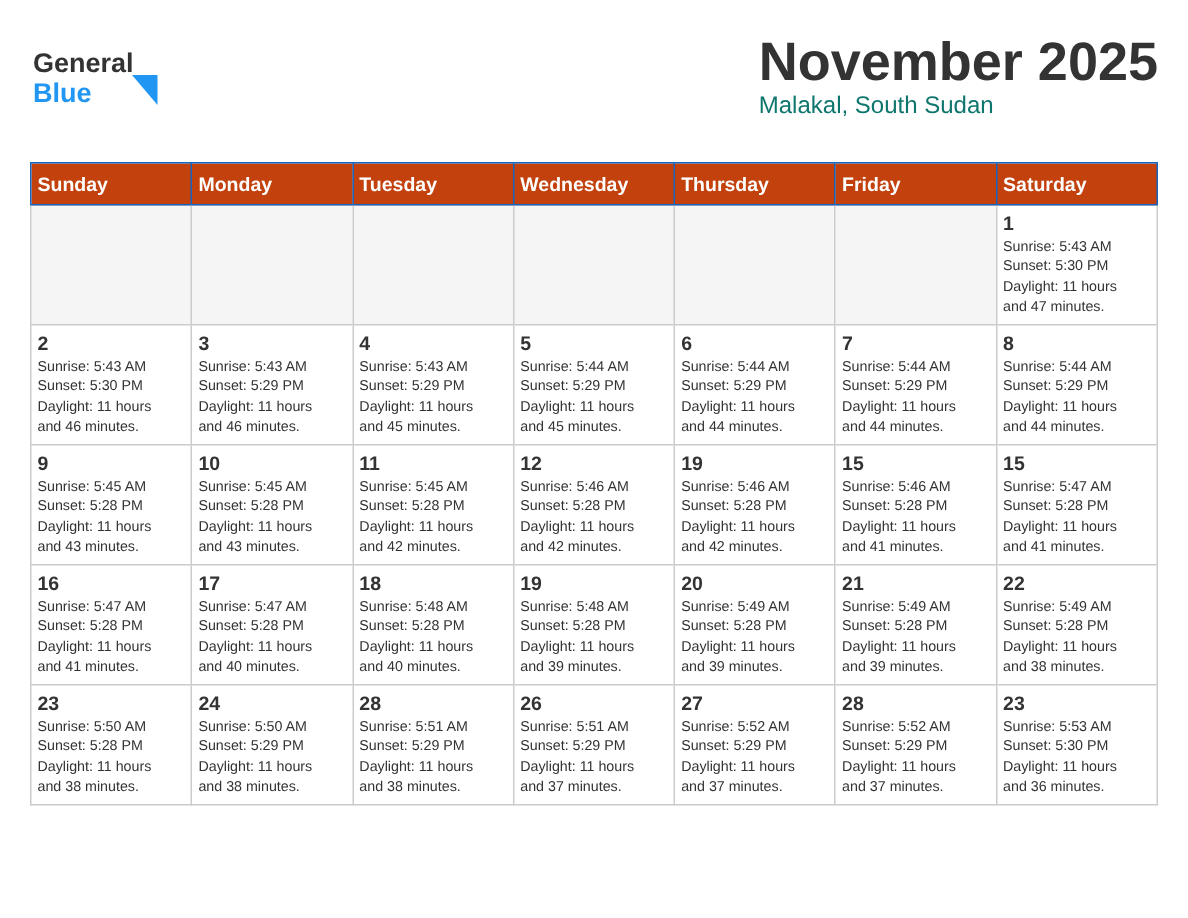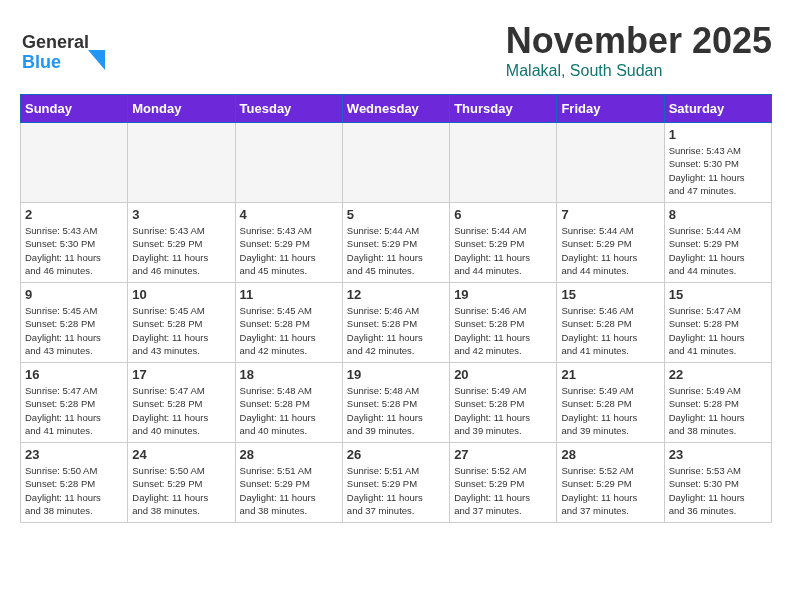--- a/index.html
+++ b/index.html
@@ -7,21 +7,21 @@
       font-family: Arial, sans-serif;
       background: #fff;
       width: 792px;
       min-height: 612px;
       padding: 20px;
     }
     .header-area {
       display: flex;
       justify-content: space-between;
       align-items: flex-start;
-      margin-bottom: 14px;
+      margin-bottom: 28px;
     }
     .logo {
       display: flex;
       flex-direction: column;
       align-items: flex-start;
     }
     .title-area {
       text-align: left;
     }
     .month-title {
@@ -32,21 +32,21 @@
     .location-title {
       font-size: 16px;
       color: #0f766e;
     }
     table {
       width: 100%;
       border-collapse: collapse;
       table-layout: fixed;
     }
     th {
-      background-color: #6d28d9;
+      background-color: #c2410c;
       color: white;
       padding: 6px 4px;
       font-size: 13px;
       font-weight: bold;
       text-align: left;
       border: 1px solid #1565C0;
     }
     td {
       border: 1px solid #ccc;
       vertical-align: top;

